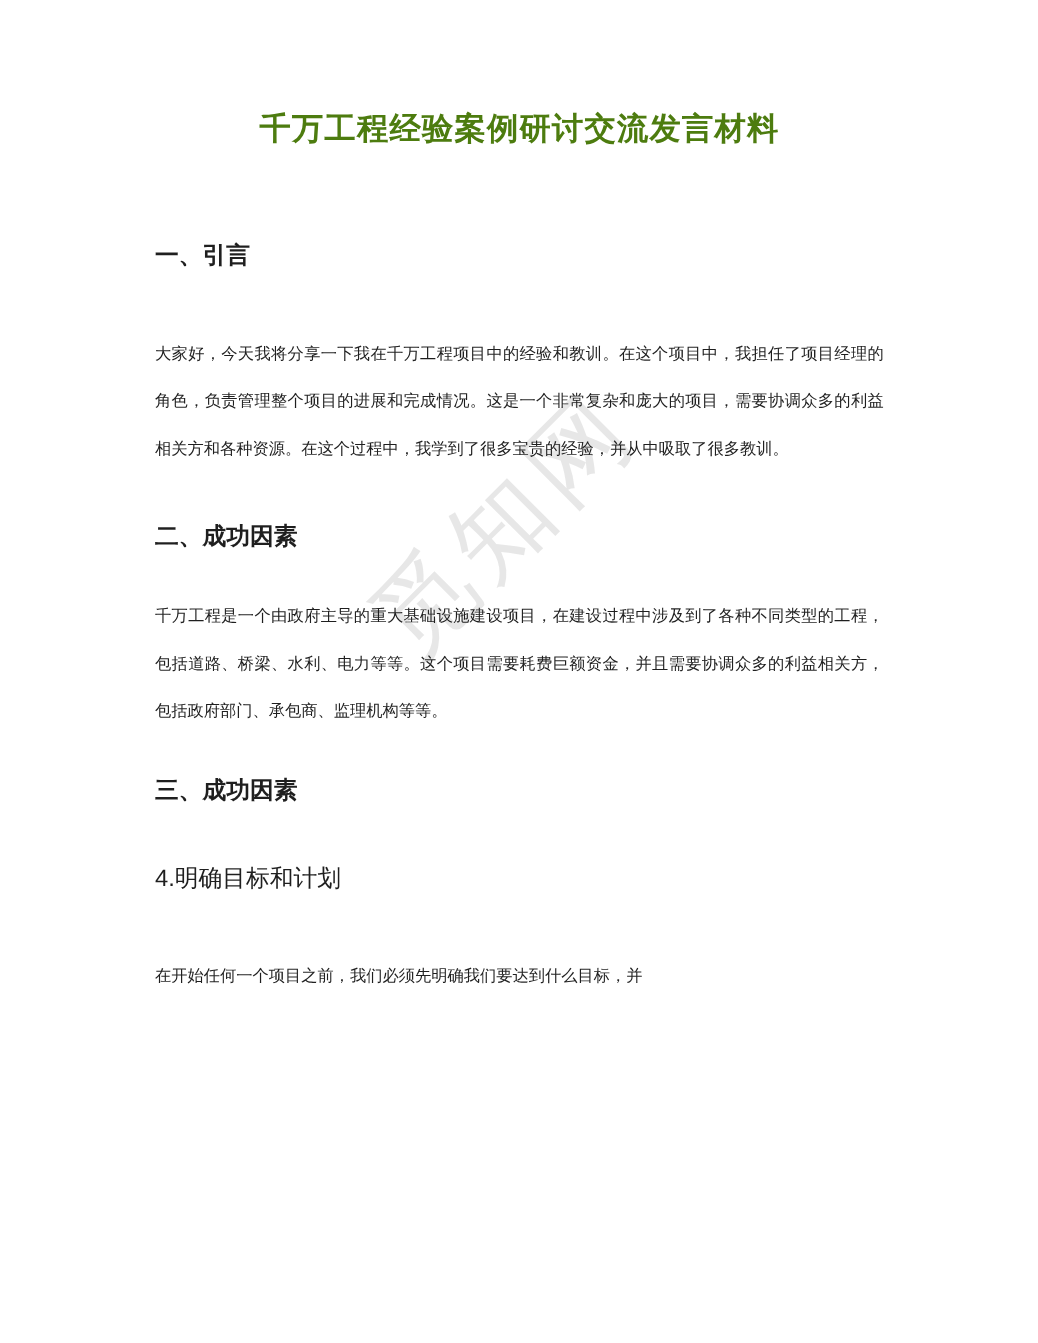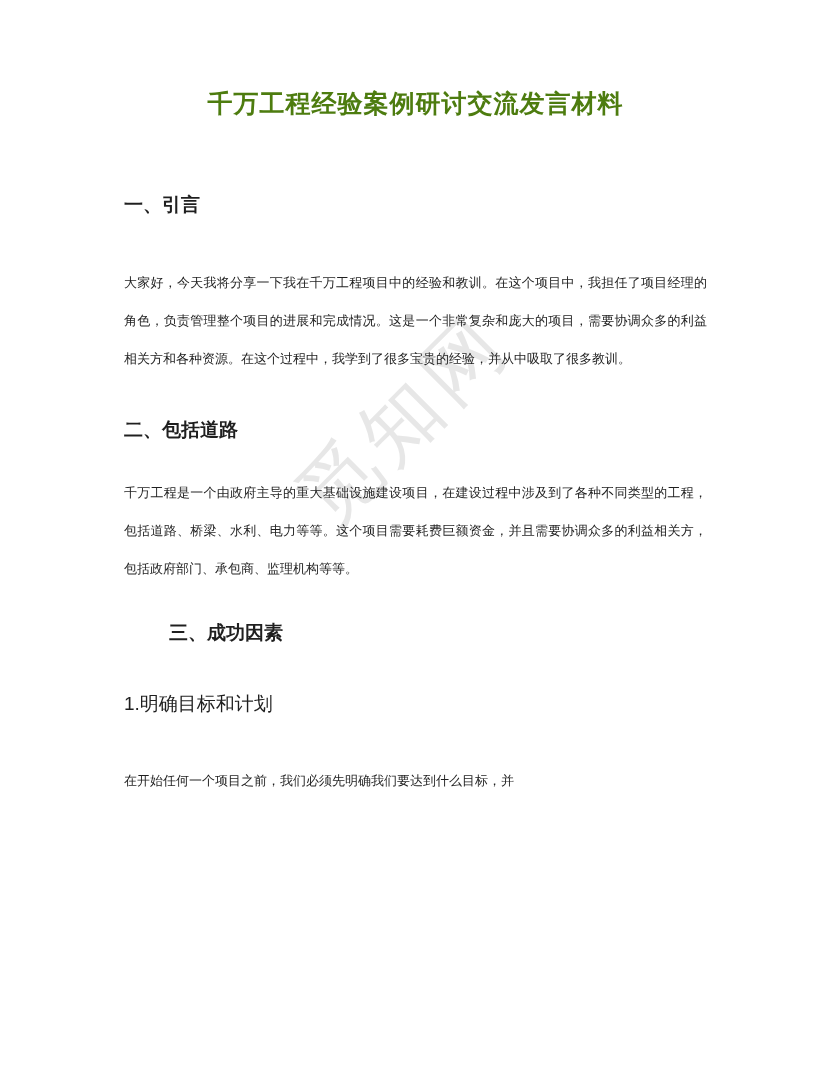--- a/index.html
+++ b/index.html
@@ -66,43 +66,43 @@
     font-size: 13px;
     font-weight: 400;
     line-height: 38px;
     text-align: justify;
     text-align-last: left;
   }
   .mt-h1 { margin-top: 70px; }
   .mt-p1 { margin-top: 45px; }
   .mt-h2 { margin-top: 38px; }
   .mt-p2 { margin-top: 30px; }
-  .mt-h3 { margin-top: 31px; margin-left: 45px; }
+  .mt-h3 { margin-top: 31px; }
   .mt-sh { margin-top: 43px; }
   .mt-p3 { margin-top: 44px; }
 </style>
 </head>
 <body>
 
 <div class="page">
 
   <div class="watermark">觅知网</div>
 
   <div class="content">
 
     <h1 class="doc-title">千万工程经验案例研讨交流发言材料</h1>
 
     <h2 class="section-heading mt-h1">一、引言</h2>
 
     <p class="para mt-p1">大家好，今天我将分享一下我在千万工程项目中的经验和教训。在这个项目中，我担任了项目经理的角色，负责管理整个项目的进展和完成情况。这是一个非常复杂和庞大的项目，需要协调众多的利益相关方和各种资源。在这个过程中，我学到了很多宝贵的经验，并从中吸取了很多教训。</p>
 
-    <h2 class="section-heading mt-h2">二、包括道路</h2>
+    <h2 class="section-heading mt-h2">二、成功因素</h2>
 
     <p class="para mt-p2">千万工程是一个由政府主导的重大基础设施建设项目，在建设过程中涉及到了各种不同类型的工程，包括道路、桥梁、水利、电力等等。这个项目需要耗费巨额资金，并且需要协调众多的利益相关方，包括政府部门、承包商、监理机构等等。</p>
 
     <h2 class="section-heading mt-h3">三、成功因素</h2>
 
-    <h3 class="sub-heading mt-sh">1.明确目标和计划</h3>
+    <h3 class="sub-heading mt-sh">4.明确目标和计划</h3>
 
     <p class="para mt-p3">在开始任何一个项目之前，我们必须先明确我们要达到什么目标，并</p>
 
   </div>
 </div>
 
 </body></html>

